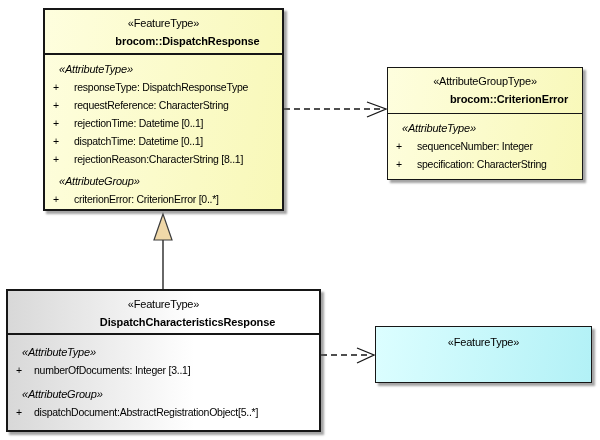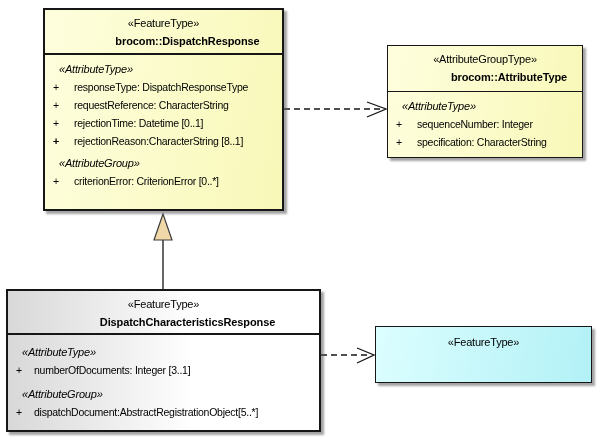--- a/index.html
+++ b/index.html
@@ -67,38 +67,39 @@
       <div class="arow">
         <span class="vis">+</span>
         <span>requestReference: CharacterString</span>
       </div>
       <div class="arow">
         <span class="vis">+</span>
         <span>rejectionTime: Datetime [0..1]</span>
       </div>
       <div class="arow">
         <span class="vis">+</span>
+        <span>dispatchTime: Datetime [0..1]</span>
       </div>
       <div class="arow">
         <span class="vis">+</span>
         <span>rejectionReason:CharacterString [8..1]</span>
       </div>
       <div class="gap"></div>
       <div class="srow">«AttributeGroup»</div>
       <div class="arow">
         <span class="vis">+</span>
         <span>criterionError: CriterionError [0..*]</span>
       </div>
     </div>
   </div>
 
-  <div class="uml-class thin fill-yellow" style="left:387px; top:45px; width:196px; height:113px;">
+  <div class="uml-class thin fill-yellow" style="left:387px; top:67px; width:196px; height:113px;">
     <div class="hdr" style="height:46px;">
       <div class="stereo">«AttributeGroupType»</div>
-      <div class="cname">brocom::AttributeType</div>
+      <div class="cname">brocom::CriterionError</div>
     </div>
     <div class="cbody">
       <div class="srow">«AttributeType»</div>
       <div class="arow">
         <span class="vis">+</span>
         <span>sequenceNumber: Integer</span>
       </div>
       <div class="arow">
         <span class="vis">+</span>
         <span>specification: CharacterString</span>

